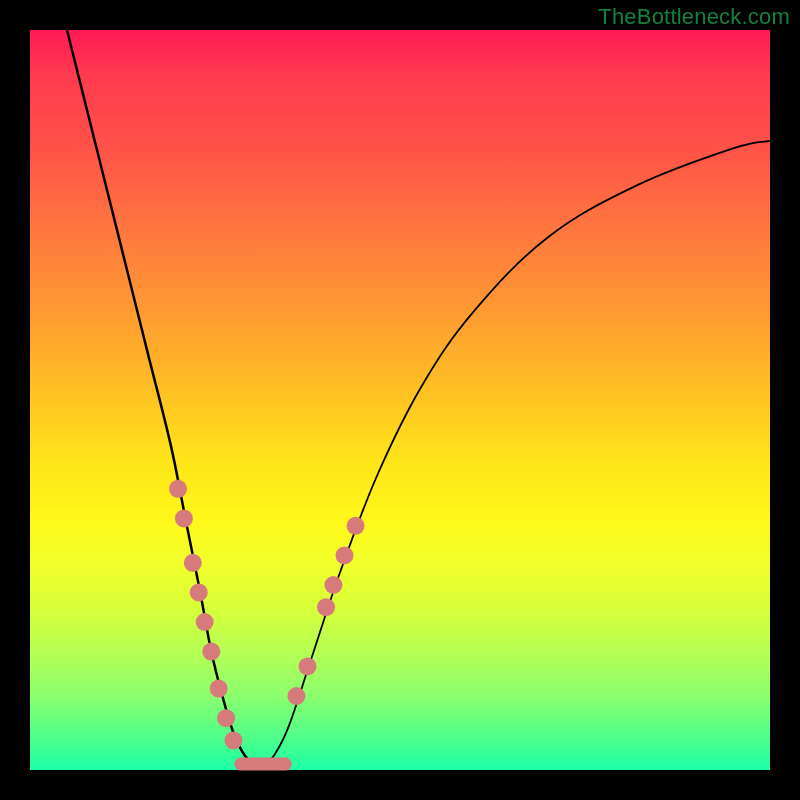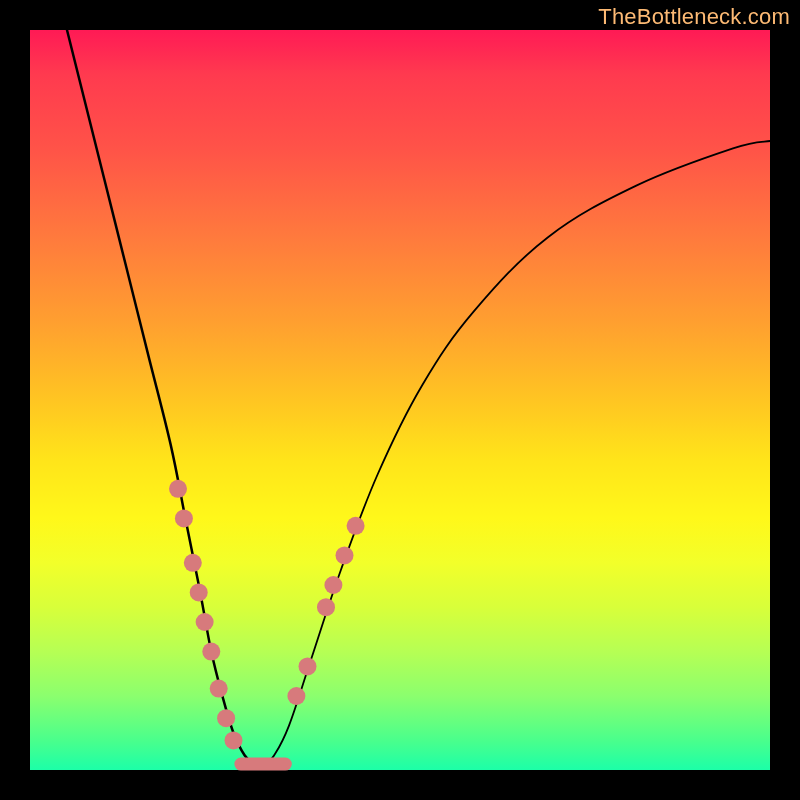--- a/index.html
+++ b/index.html
@@ -14,21 +14,21 @@
   .stage {
     position: relative;
     width: 800px;
     height: 800px;
     background: #000;
   }
   .watermark {
     position: absolute;
     top: 4px;
     right: 10px;
-    color: #fdba74;
+    color: #15803d;
     font-size: 22px;
     font-weight: 500;
     letter-spacing: 0.2px;
     z-index: 5;
   }
   .plot {
     position: absolute;
     left: 30px;
     top: 30px;
     width: 740px;

